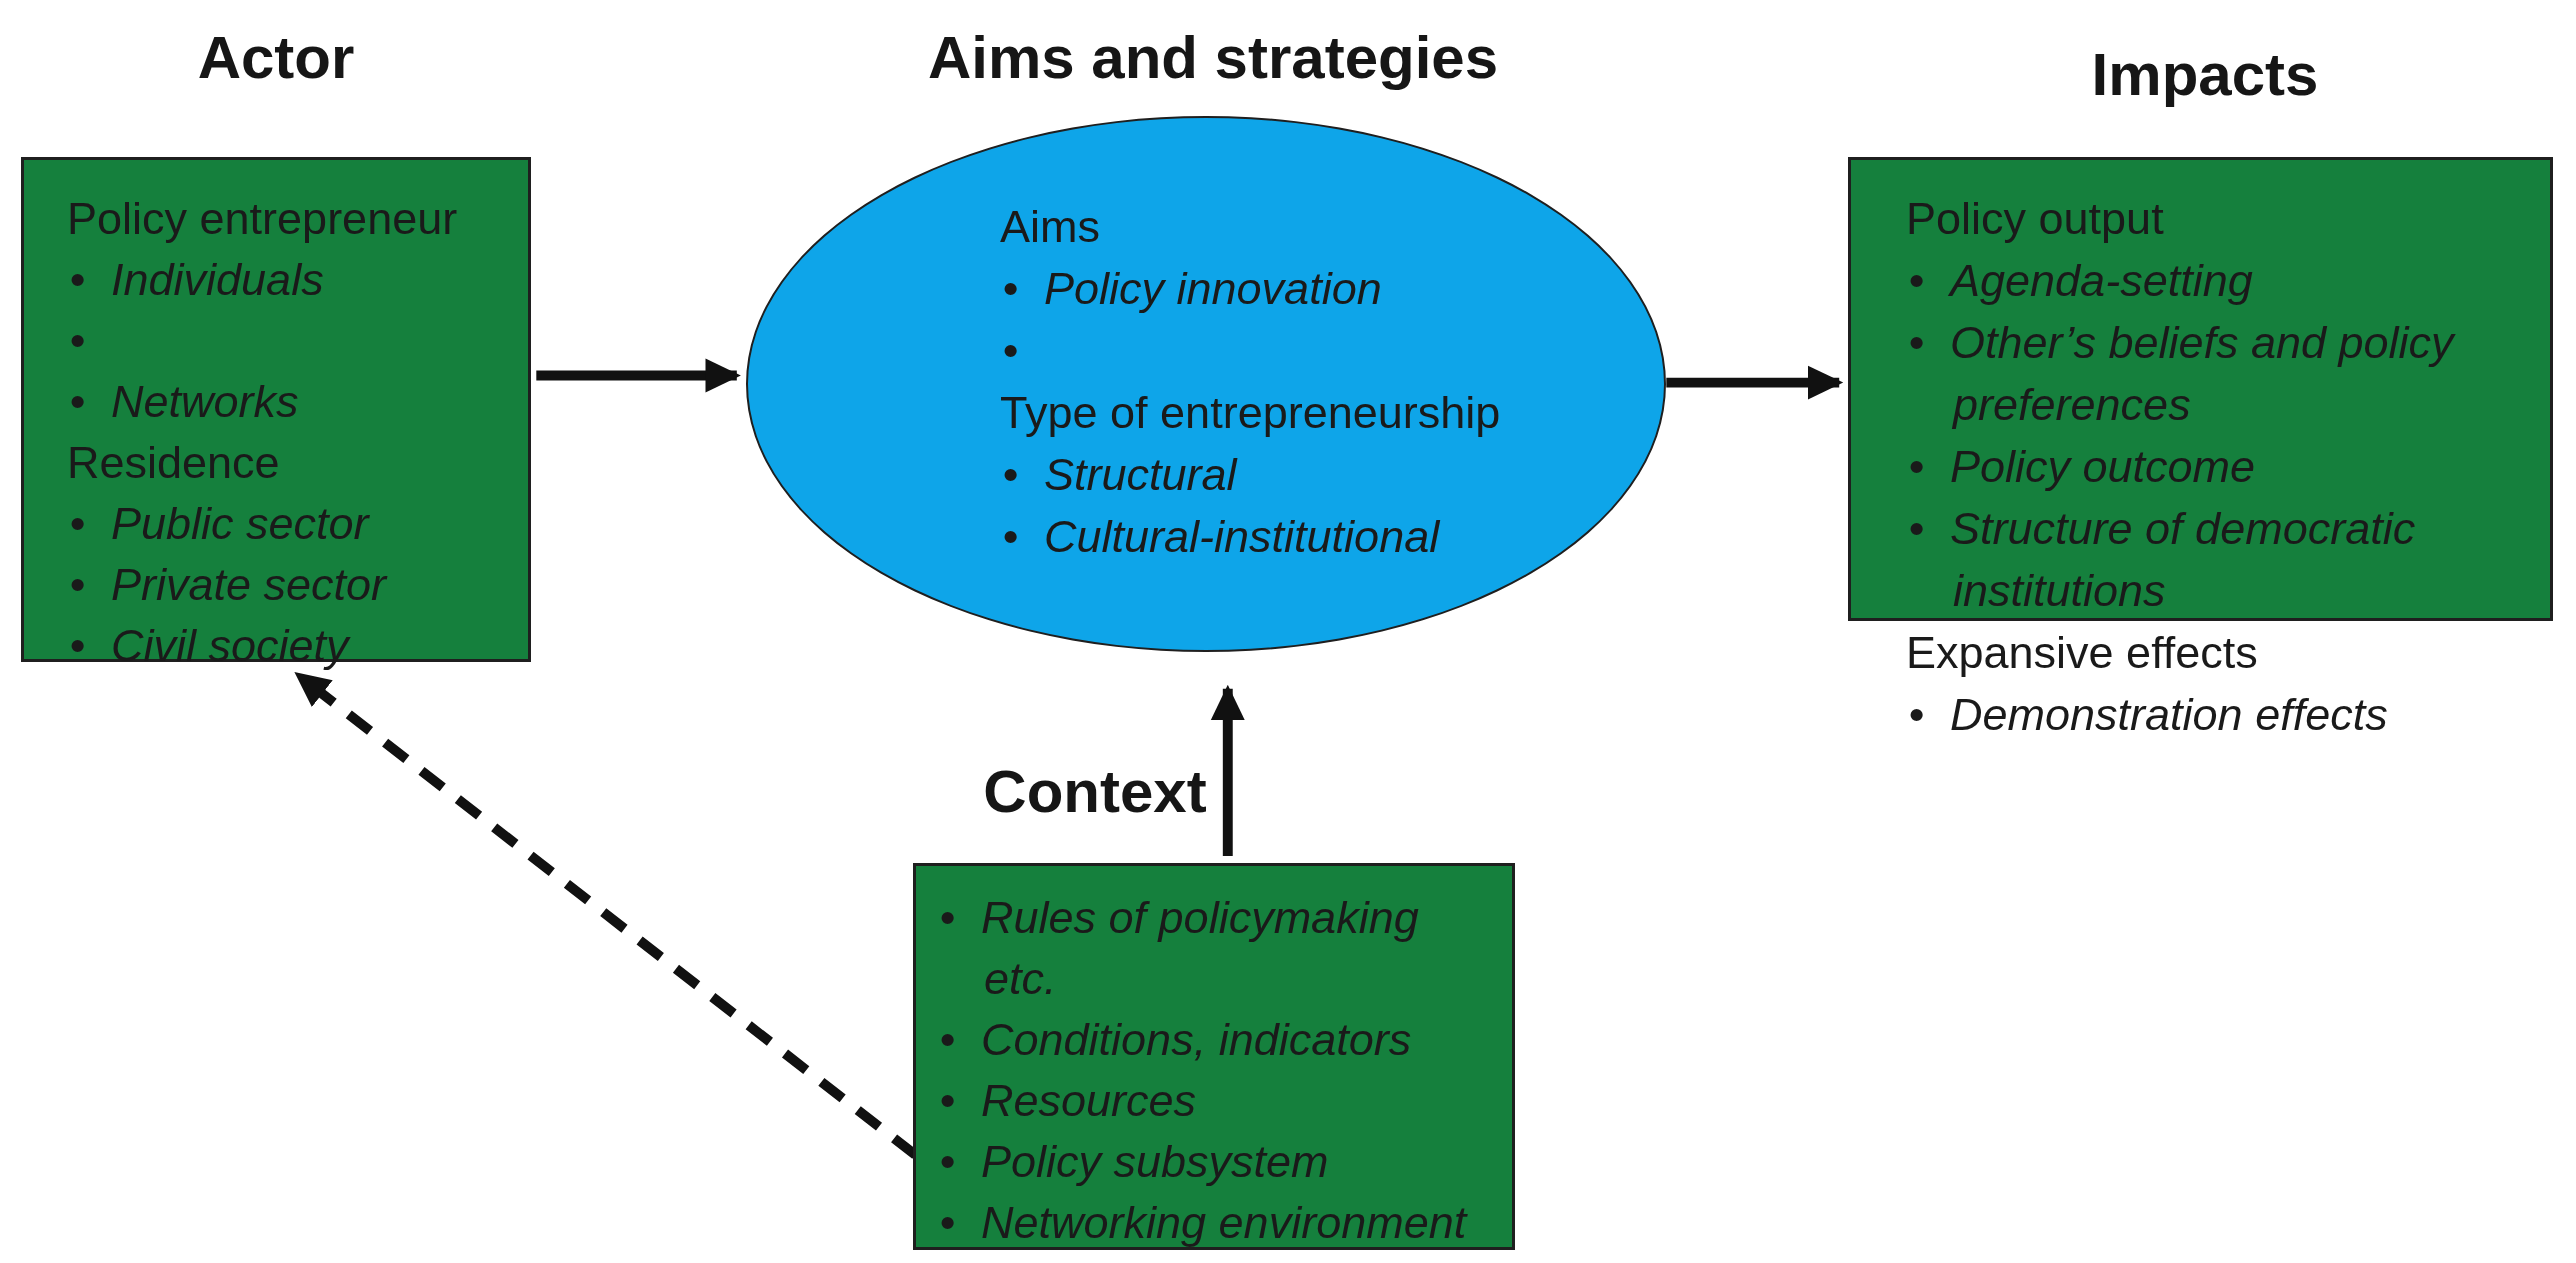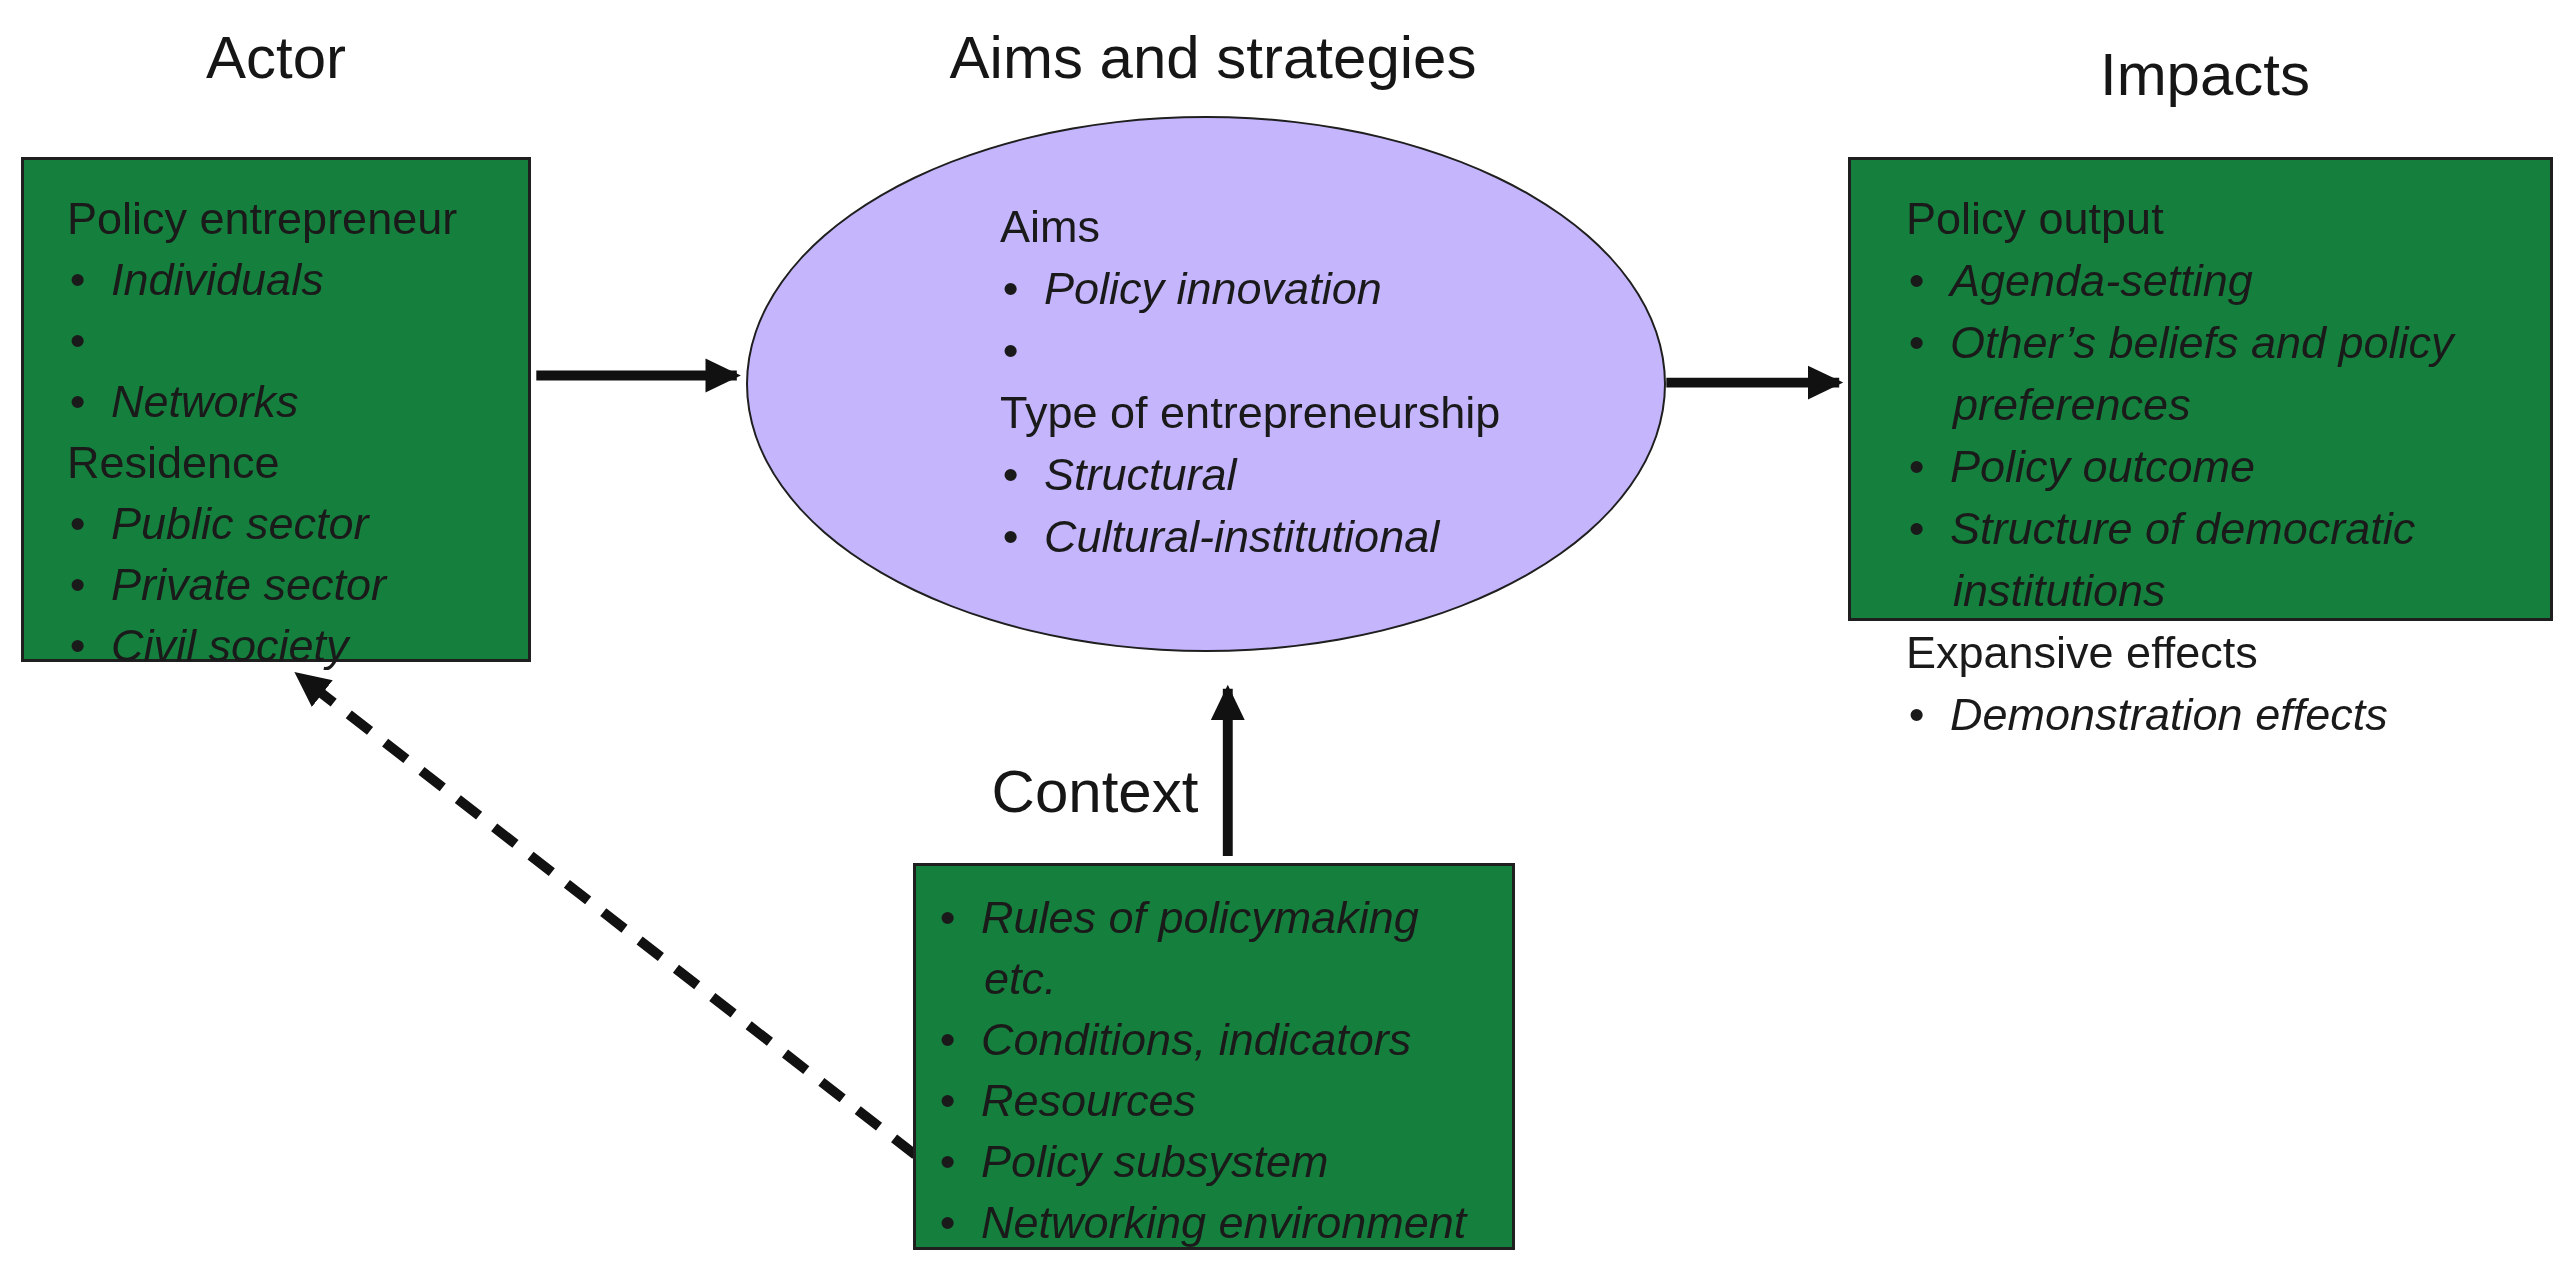--- a/index.html
+++ b/index.html
@@ -14,40 +14,40 @@
   }
   .arrow-layer {
     position: absolute;
     left: 0; top: 0;
     width: 2576px; height: 1264px;
   }
   .node-title {
     position: absolute;
     transform: translateX(-50%);
     font-size: 60px;
-    font-weight: normal;
+    font-weight: bold;
     white-space: nowrap;
     color: #161616;
   }
   .box {
     position: absolute;
     border: 3.5px solid #1f1f1f;
     background: #15803d;
     box-sizing: border-box;
   }
   .box.actor   { left: 21px;   top: 157px;  width: 510px;  height: 505px; }
   .box.impacts { left: 1848px; top: 157px;  width: 705px;  height: 464px; }
   .box.context { left: 913px; top: 863px; width: 602px;  height: 387px; }
   .ellipse {
     position: absolute;
     left: 746px; top: 116px;
     width: 920px; height: 536px;
     border: 2.1px solid #1f1f1f;
     border-radius: 50%;
-    background: #c4b5fd;
+    background: #0ea5e9;
     box-sizing: border-box;
   }
   .content { position: absolute; font-size: 45px; }
   .content .line { line-height: 62px; white-space: nowrap; }
   .content.lh86 .line { line-height: 61px; }
   .content .line.bullet { display: flex; }
   .content .dot {
     width: 44px;
     flex: 0 0 44px;
     padding-left: 2.8px;

